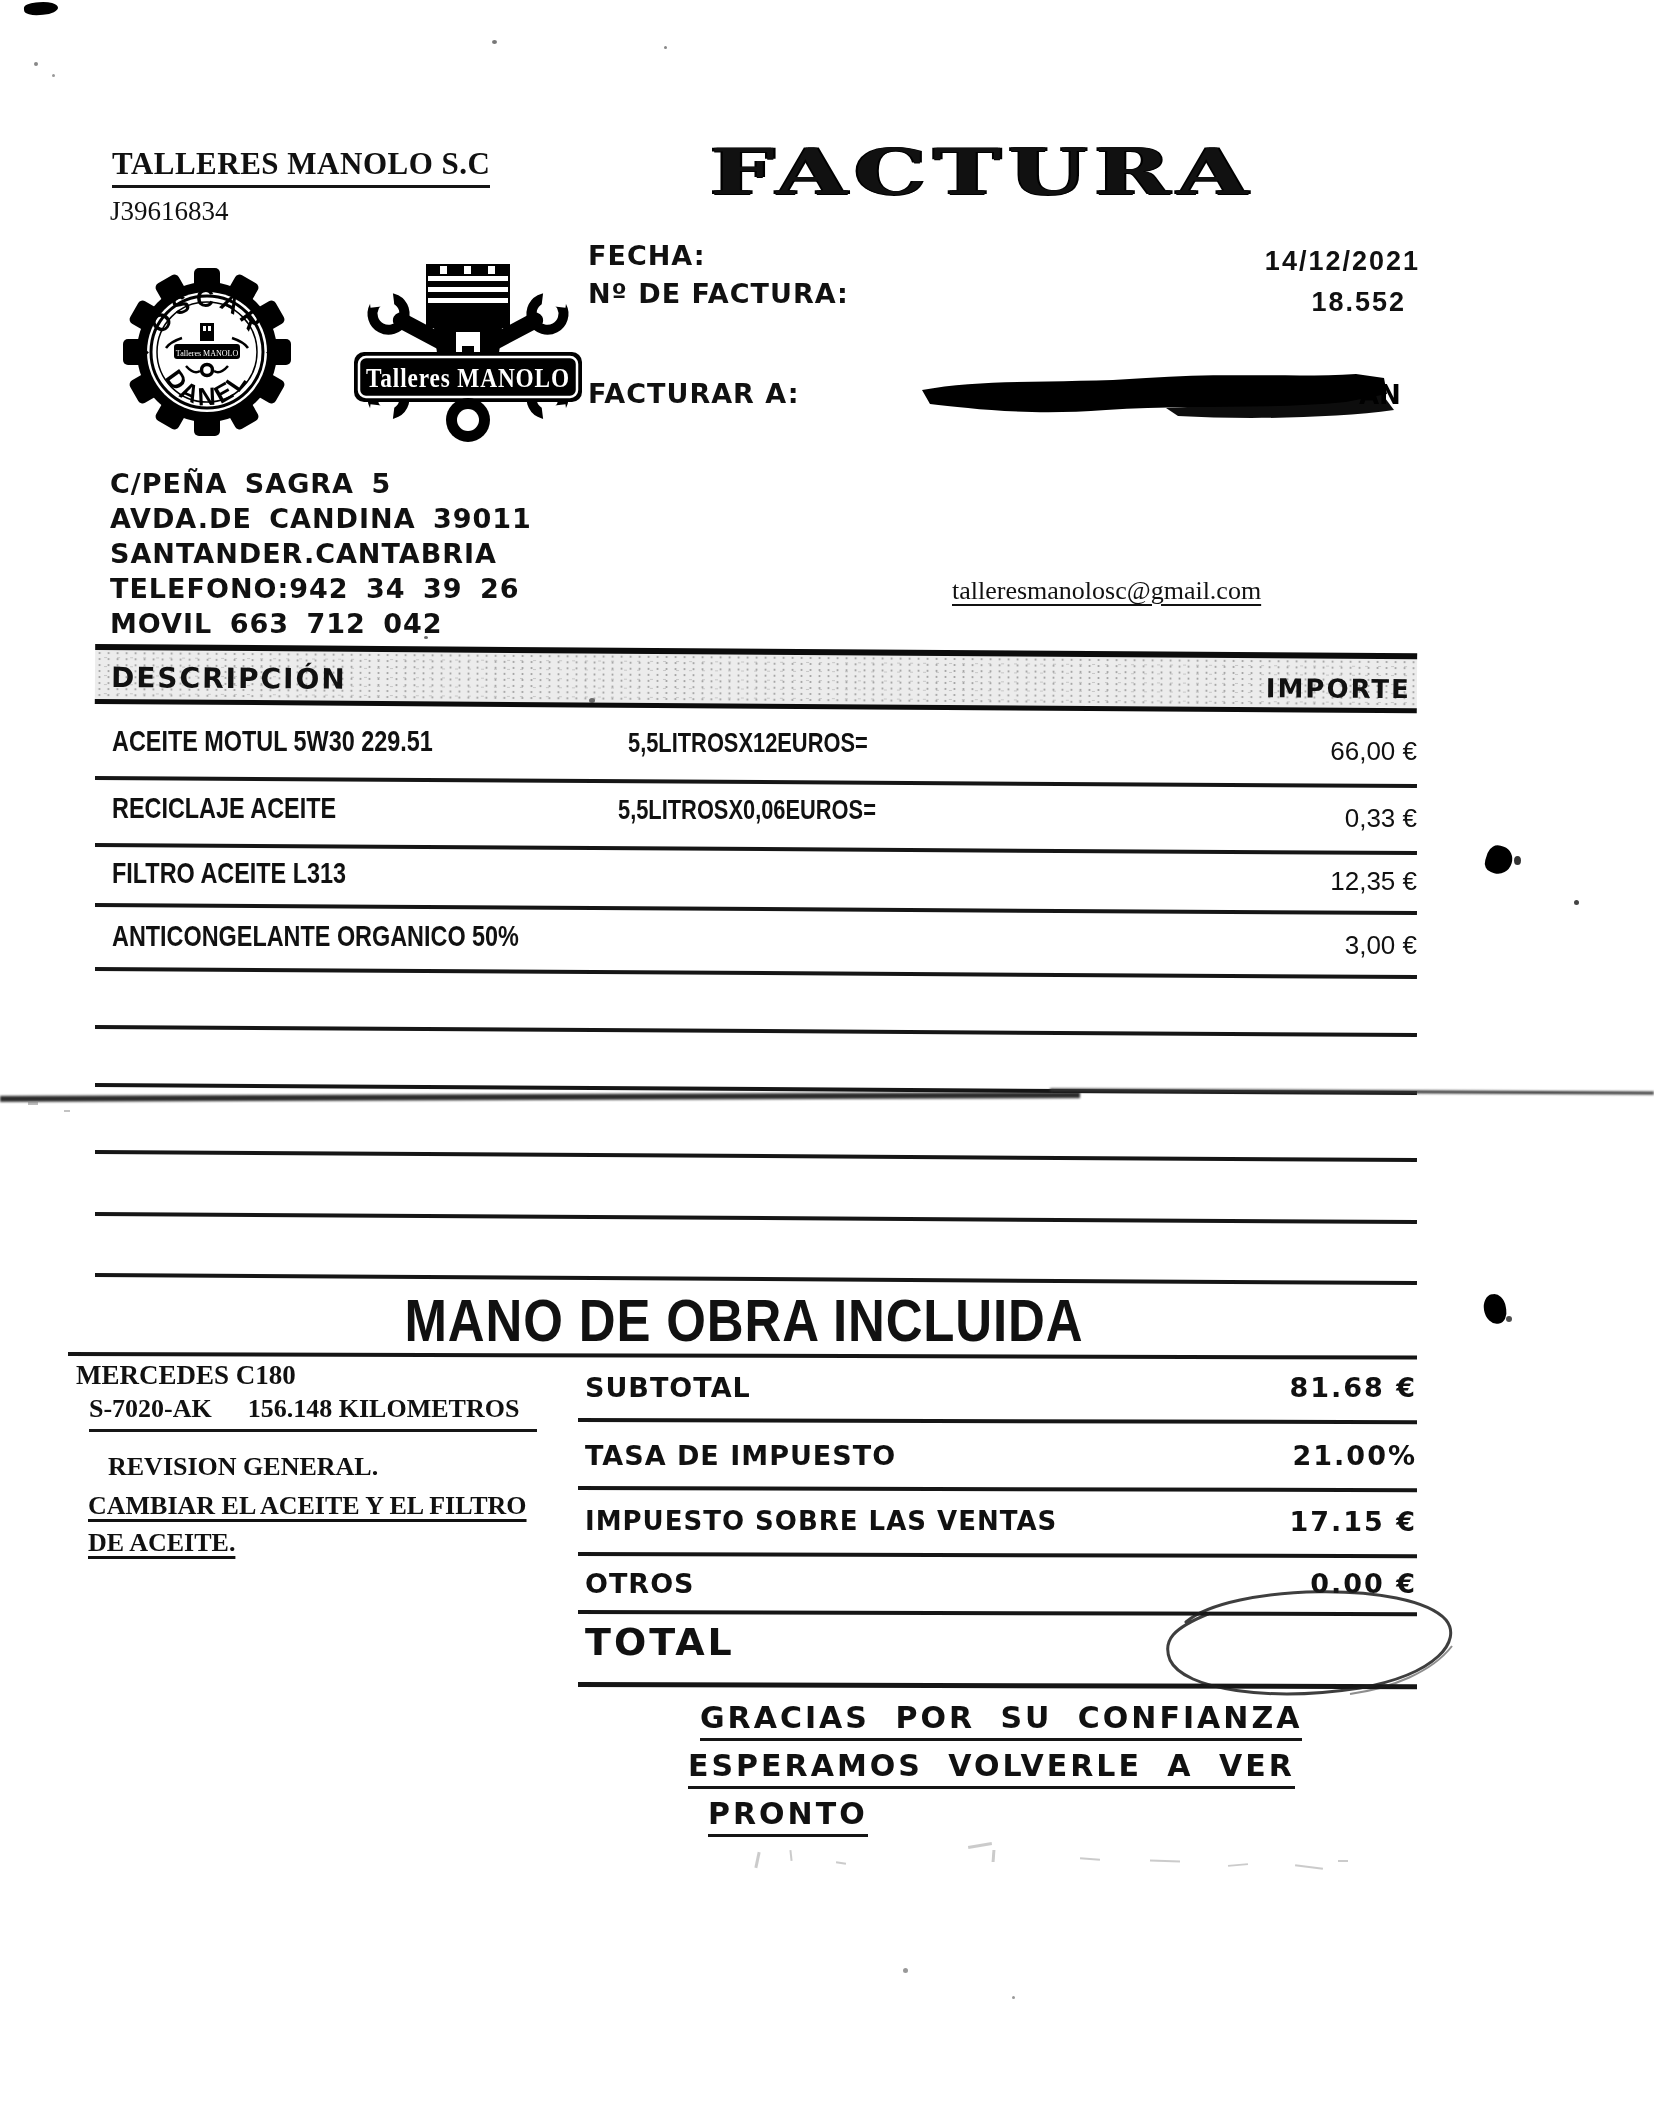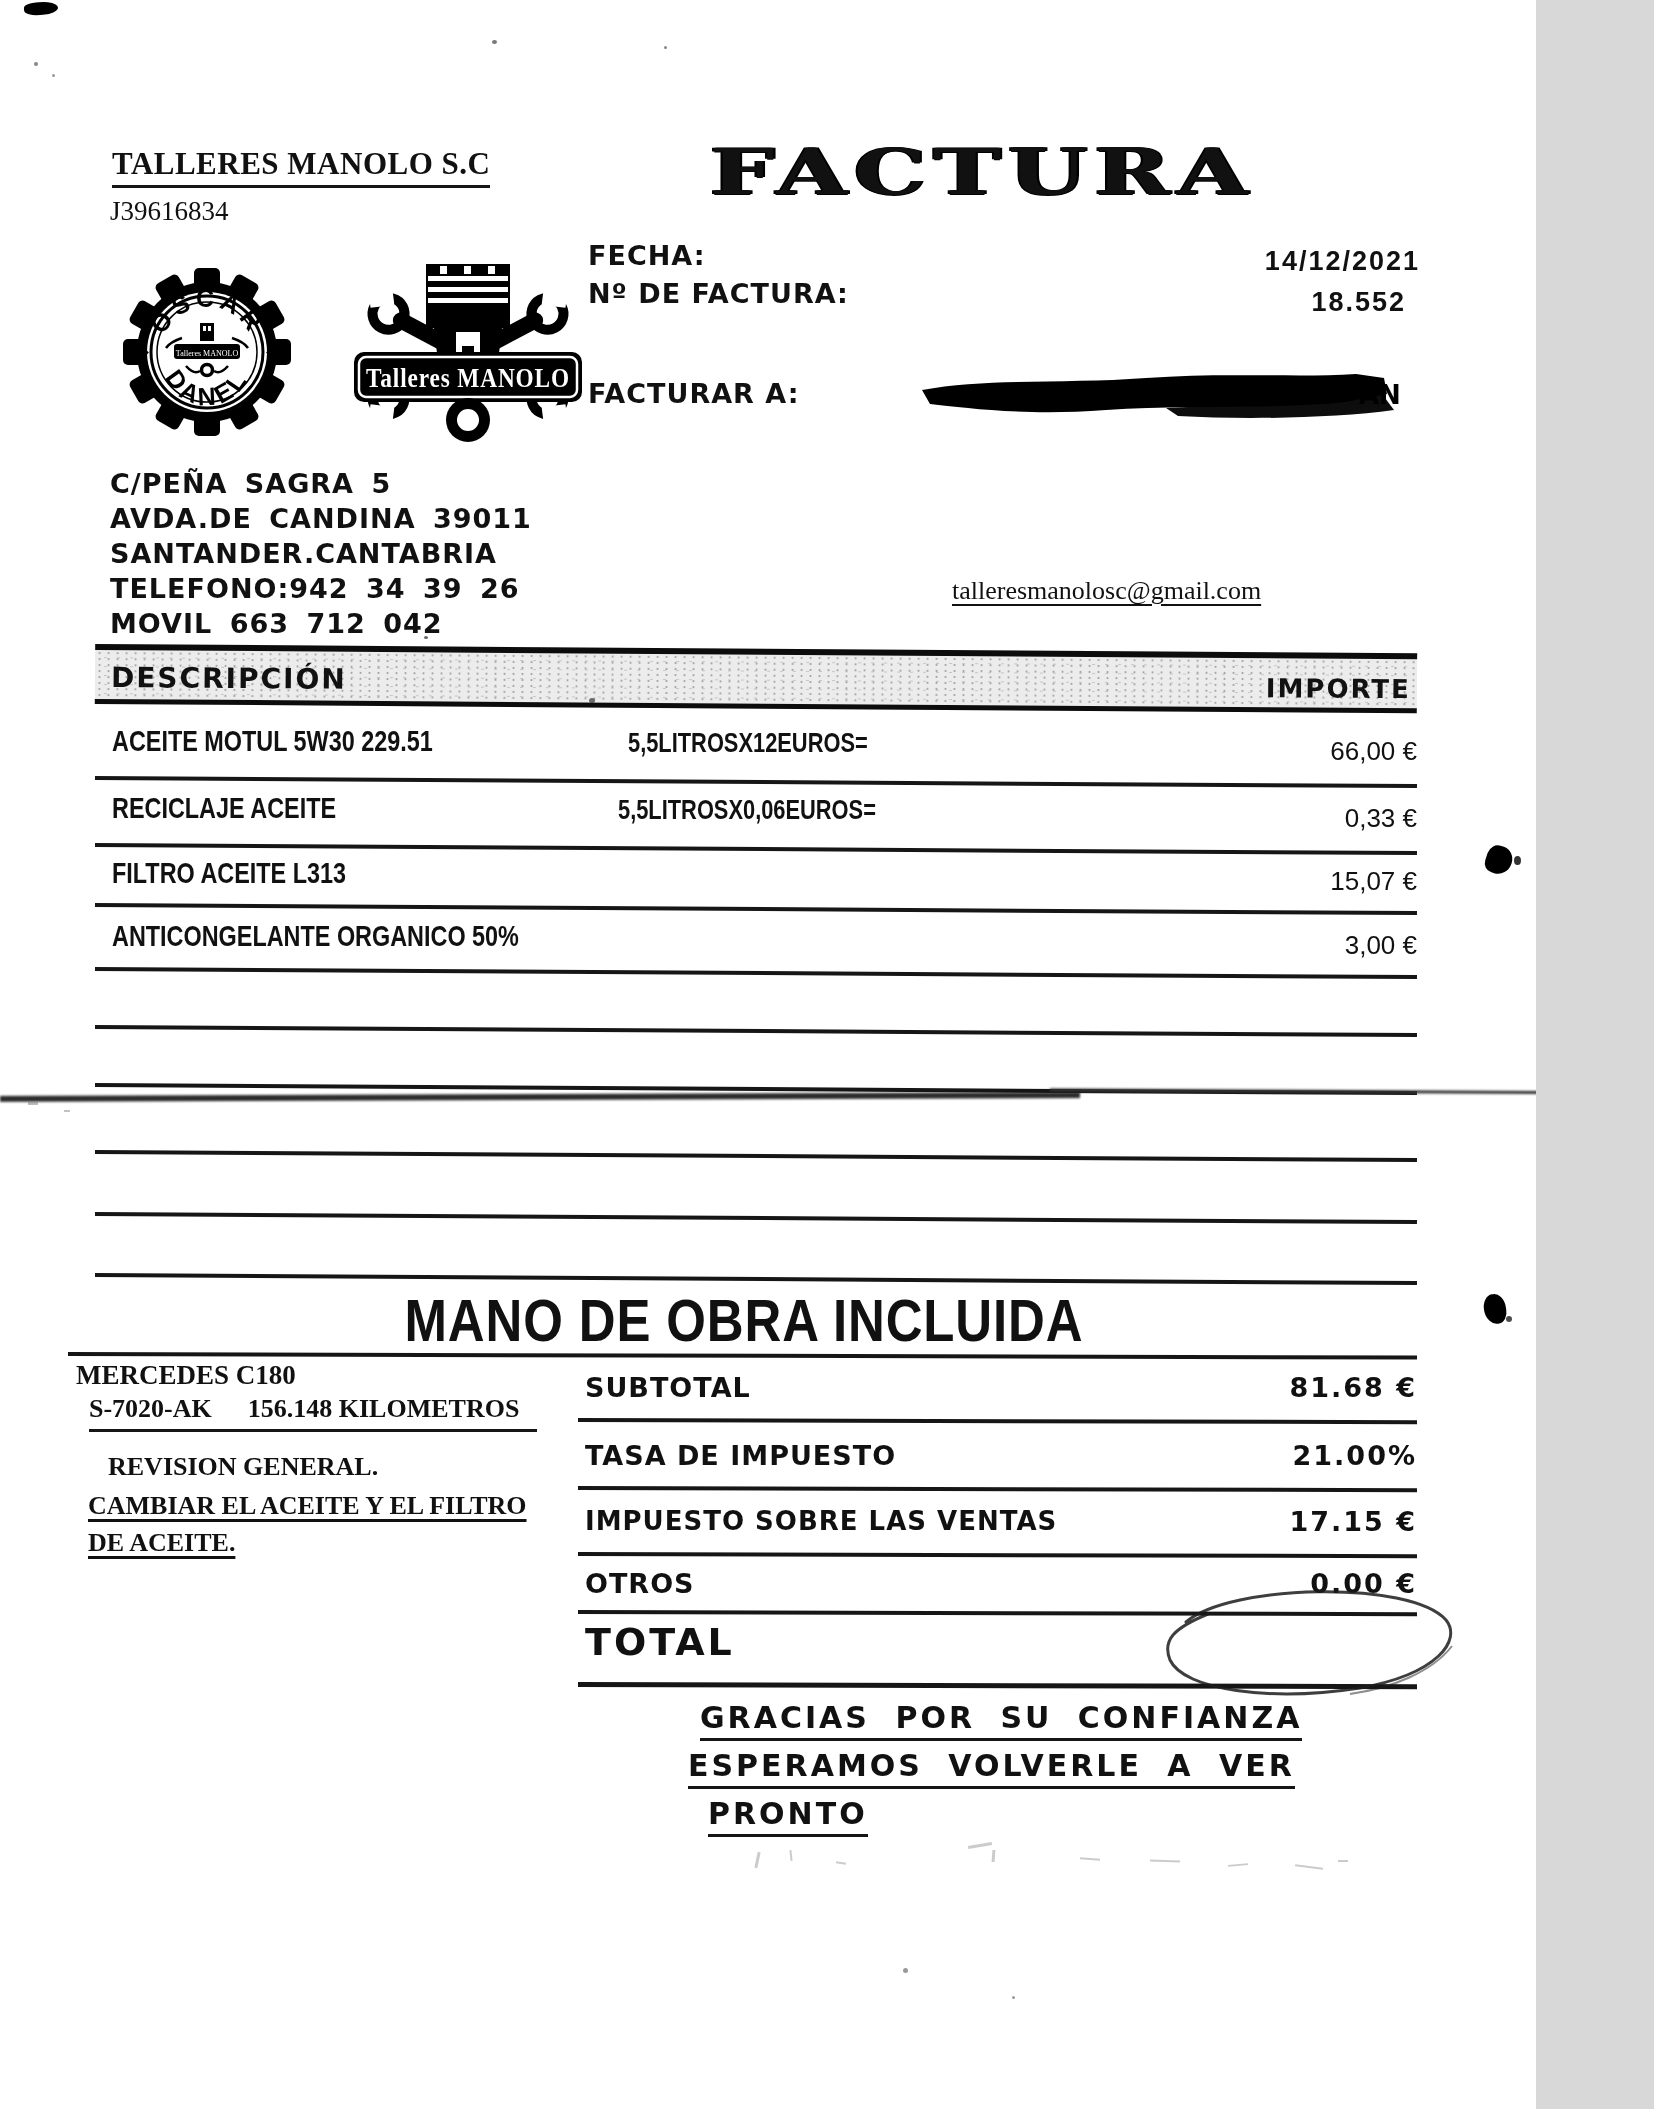--- a/index.html
+++ b/index.html
@@ -1,16 +1,16 @@
 <!DOCTYPE html>
 <html><head>
 <meta charset="utf-8">
 <style>
   html,body{margin:0;padding:0;background:#d8d8d8;}
-  .page{position:relative;width:1536px;height:2109px;background:#ffffff;overflow:hidden;
+  .page{position:relative;width:1654px;height:2109px;background:#ffffff;overflow:hidden;
         font-family:"Liberation Sans",sans-serif;color:#111;}
   .t{position:absolute;white-space:nowrap;}
   .techno{font-family:"DejaVu Sans",sans-serif;font-weight:800;letter-spacing:1px;}
   .serif{font-family:"Liberation Serif",serif;}
   .serifb{font-family:"Liberation Serif",serif;font-weight:700;}
   .cond{font-family:"Liberation Sans",sans-serif;font-weight:700;transform:scaleX(.78);transform-origin:left center;}
   .amt{font-family:Liberation Sans, sans-serif;font-weight:500;}
   .hr{position:absolute;height:4px;background:#161616;}
   .tilt{transform:rotate(.35deg);transform-origin:left center;}
   .tilt2{transform:rotate(.15deg);transform-origin:left center;}
@@ -148,21 +148,21 @@
   <div class="t cond" style="left:628px;top:727px;font-size:28px;">5,5LITROSX12EUROS=</div>
   <div class="t amt" style="left:1120px;top:736px;width:297px;text-align:right;font-size:26px;">66,00 €</div>
   <div class="hr tilt" style="left:95px;top:776px;width:1322px;"></div>
 
   <div class="t cond" style="left:112px;top:791px;font-size:30px;">RECICLAJE ACEITE</div>
   <div class="t cond" style="left:618px;top:794px;font-size:28px;">5,5LITROSX0,06EUROS=</div>
   <div class="t amt" style="left:1120px;top:803px;width:297px;text-align:right;font-size:26px;">0,33 €</div>
   <div class="hr tilt" style="left:95px;top:843px;width:1322px;"></div>
 
   <div class="t cond" style="left:112px;top:856px;font-size:30px;">FILTRO ACEITE L313</div>
-  <div class="t amt" style="left:1120px;top:866px;width:297px;text-align:right;font-size:26px;">15,07 €</div>
+  <div class="t amt" style="left:1120px;top:866px;width:297px;text-align:right;font-size:26px;">12,35 €</div>
   <div class="hr tilt" style="left:95px;top:903px;width:1322px;"></div>
 
   <div class="t cond" style="left:112px;top:919px;font-size:30px;">ANTICONGELANTE ORGANICO 50%</div>
   <div class="t amt" style="left:1120px;top:930px;width:297px;text-align:right;font-size:26px;">3,00 €</div>
   <div class="hr tilt" style="left:95px;top:967px;width:1322px;"></div>
 
   <div class="hr tilt" style="left:95px;top:1025px;width:1322px;"></div>
   <div class="hr tilt" style="left:95px;top:1083px;width:1322px;"></div>
   <div class="hr" style="left:0;top:1094px;width:1080px;height:6px;filter:blur(1.2px);transform:rotate(-.2deg);opacity:.9;"></div>
   <div class="hr" style="left:1050px;top:1090px;width:604px;height:3px;background:#333;filter:blur(.8px);transform:rotate(.3deg);"></div>

